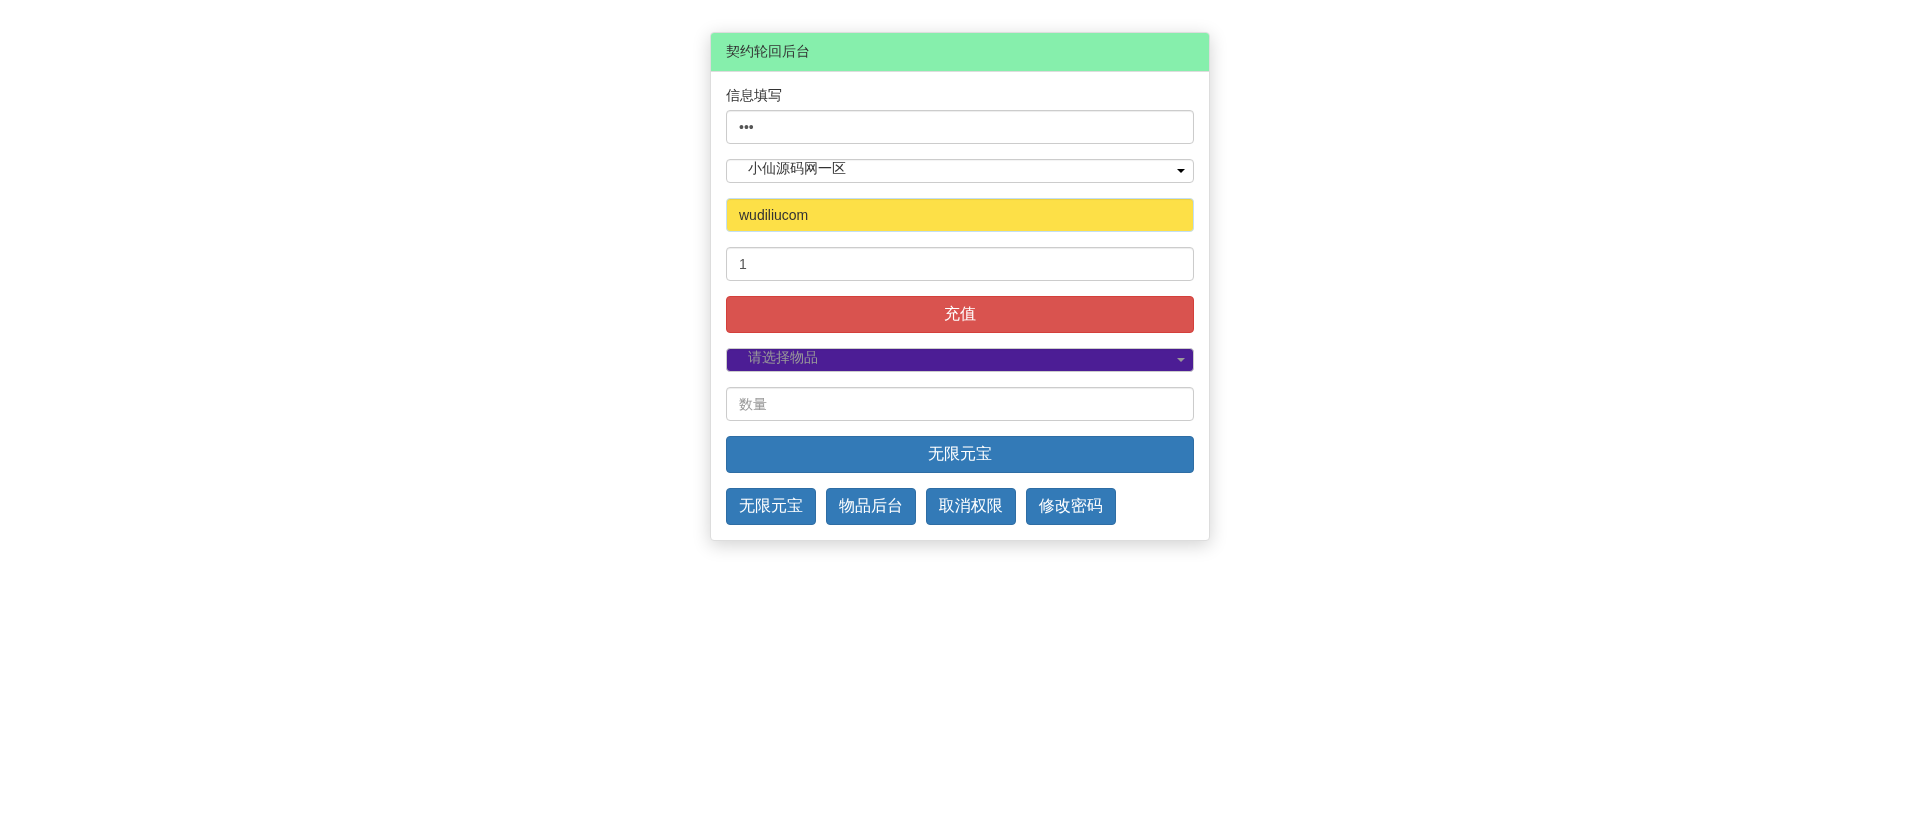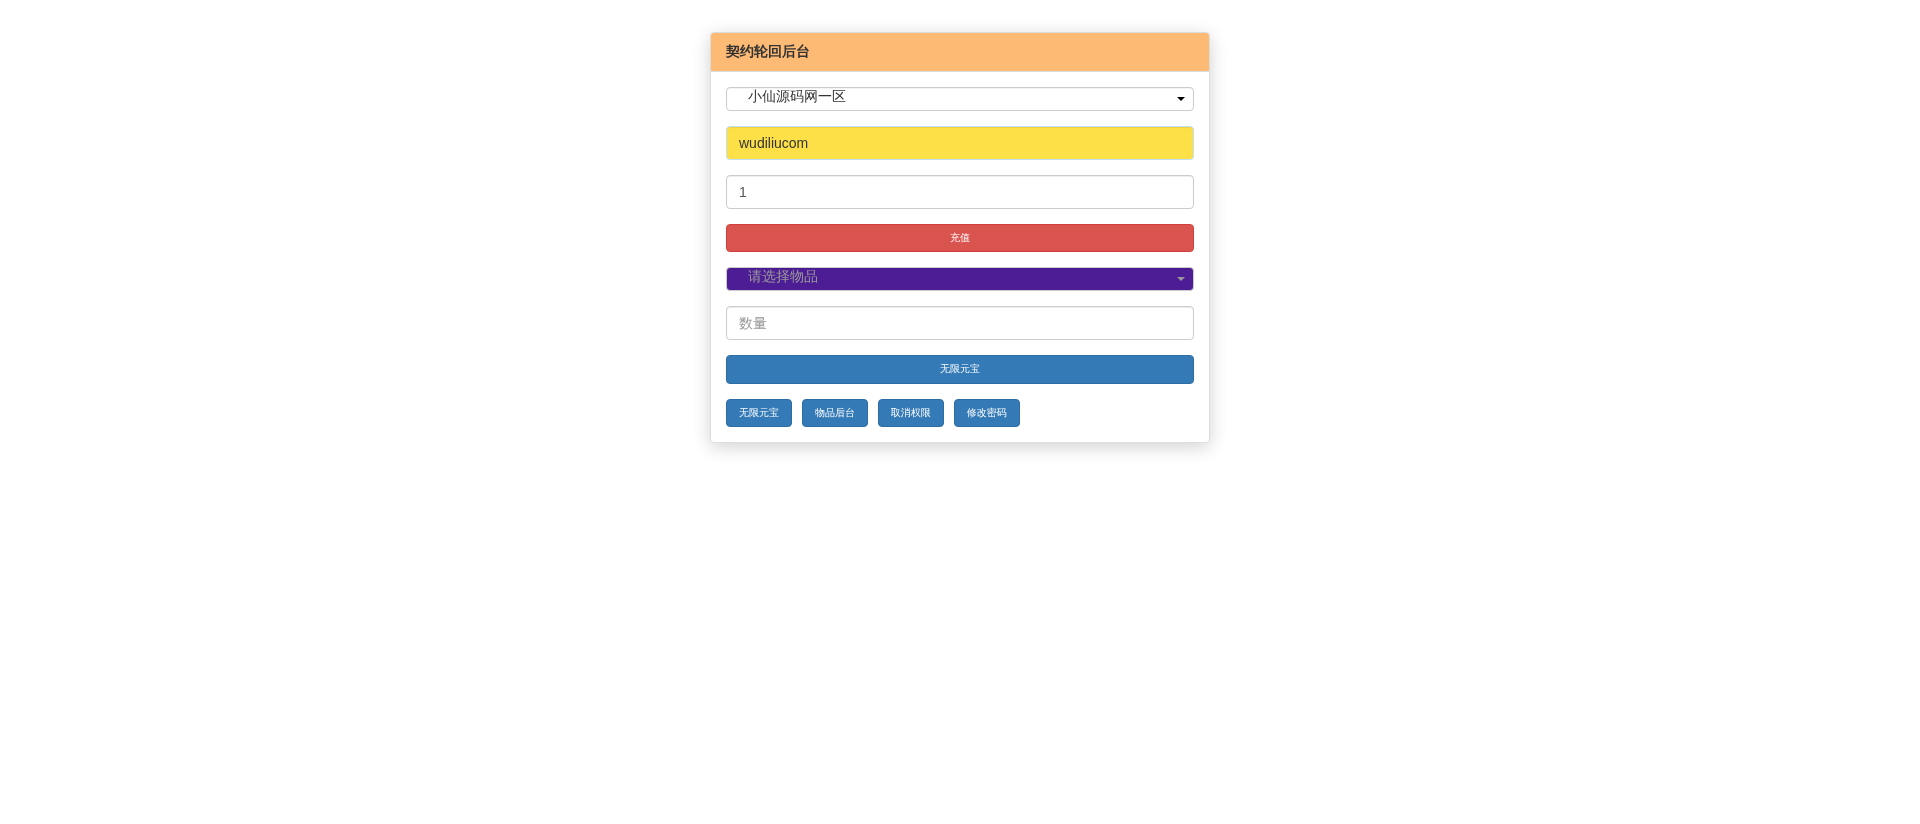--- a/index.html
+++ b/index.html
@@ -14,27 +14,27 @@
     }
     .panel {
       width: 500px;
       margin: 0 auto;
       background: #fff;
       border: 1px solid #ddd;
       border-radius: 4px;
       box-shadow: 0 4px 18px rgba(0,0,0,.18);
     }
     .panel-heading {
-      background: #fdba74;
+      background: #86efac;
       border-bottom: 1px solid #ddd;
       border-top-left-radius: 3px;
       border-top-right-radius: 3px;
       padding: 10px 15px;
       color: #333;
-      font-weight: 700;
+      font-weight: 400;
     }
     .panel-body {
       padding: 15px;
     }
     .form-group {
       margin-bottom: 15px;
     }
     label.group-label {
       display: inline-block;
       margin-bottom: 5px;
@@ -91,21 +91,21 @@
       border-left: 4px solid transparent;
       border-right: 4px solid transparent;
       border-top: 4px solid #000;
     }
     .dropdown.disabled .caret { border-top-color: #999; }
 
     .btn {
       display: inline-block;
       padding: 6px 12px;
       margin: 0;
-      font-size: 10px;
+      font-size: 16px;
       line-height: 1.42857;
       text-align: center;
       white-space: nowrap;
       vertical-align: middle;
       cursor: pointer;
       border: 1px solid transparent;
       border-radius: 4px;
       user-select: none;
     }
     .btn-block {
@@ -125,20 +125,24 @@
     .btn-row { margin-top: 6px; }
     .btn-row .btn { margin-right: 6px; }
   </style>
 </head>
 <body>
 
 <div class="panel">
   <div class="panel-heading">契约轮回后台</div>
   <div class="panel-body">
 
+    <div class="form-group">
+      <label class="group-label">信息填写</label>
+      <input type="text" class="form-control" value="•••" style="">
+    </div>
 
     <div class="form-group">
       <div class="dropdown">
         <span>小仙源码网一区</span>
         <span class="caret"></span>
       </div>
     </div>
 
     <div class="form-group">
       <input type="text" class="form-control selected-item" value="wudiliucom" style="">

